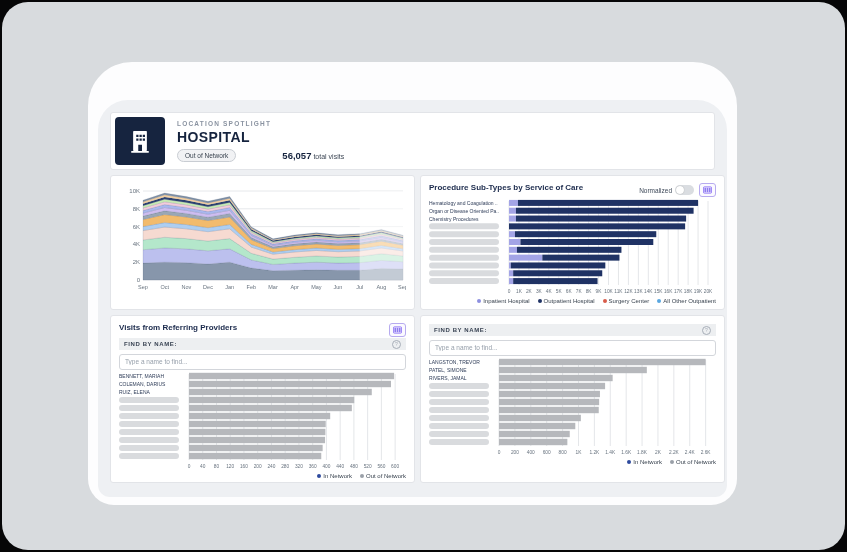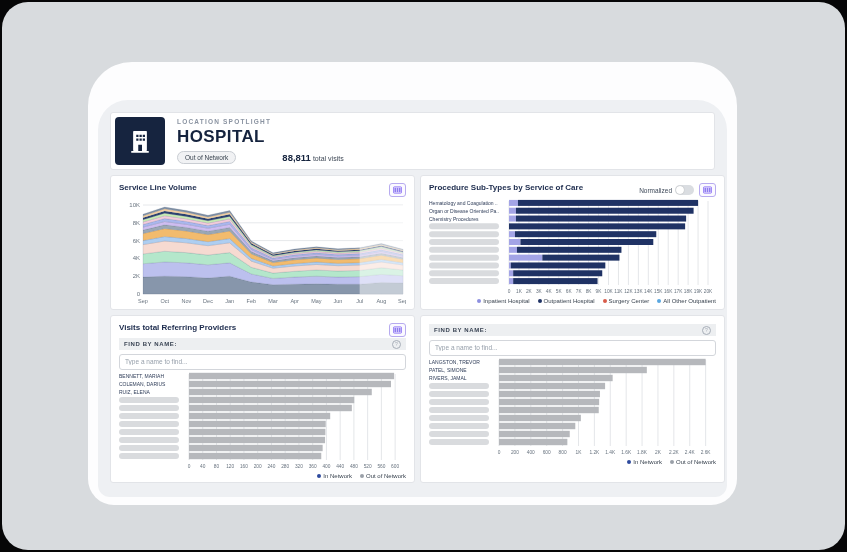--- a/index.html
+++ b/index.html
@@ -4,21 +4,21 @@
 <style>
   html,body{margin:0;padding:0;}
   body{width:847px;height:552px;background:#060607;font-family:"Liberation Sans",sans-serif;position:relative;overflow:hidden;}
   .bg{position:absolute;left:2px;top:2px;width:843px;height:548px;background:#d8dbde;border-radius:26px;}
   .sheet{position:absolute;left:86px;top:60px;width:649px;height:443px;background:#fdfdfe;border-radius:44px 44px 26px 26px;}
   .inner{position:absolute;left:10px;top:38px;width:629px;height:397px;background:#eef0f3;border-radius:30px 30px 12px 12px;padding:12px;box-sizing:border-box;}
   .header-card{height:58px;background:#fff;border:1px solid #e2e4e8;border-radius:3px;display:flex;align-items:center;padding:4px;box-sizing:border-box;margin-bottom:5px;}
   .tile{width:50px;height:48px;background:#16243f;border-radius:4px;display:flex;align-items:center;justify-content:center;flex:0 0 auto;}
   .hmeta{margin-left:12px;}
   .spotlight{font-size:6.5px;font-weight:bold;letter-spacing:1.2px;color:#8a93a1;}
-  .h-title{font-size:17px;font-weight:bold;color:#15233e;letter-spacing:.4px;margin:2px 0 4px;}
+  .h-title{font-size:14px;font-weight:bold;color:#15233e;letter-spacing:.4px;margin:2px 0 4px;}
   .hrow{display:flex;align-items:center;}
   .badge{font-size:6.5px;color:#39434f;background:#f1f2f4;border:1px solid #c9cdd3;border-radius:8px;padding:2px 7px;}
   .visits{margin-left:46px;font-size:7px;color:#3d4755;}
   .visits b{font-size:9.5px;color:#15233e;margin-right:2px;}
   .grid{display:grid;grid-template-columns:1fr 1fr;gap:5px;}
   .panel{background:#fff;border:1px solid #e2e4e8;border-radius:3px;padding:7px 8px;box-sizing:border-box;position:relative;}
   .panel.sm{height:135px;}
   .panel.lg{height:168px;}
   .panel-head{display:flex;justify-content:space-between;align-items:flex-start;height:14px;}
   .panel-title{font-size:8px;font-weight:bold;color:#1b2a4c;}
@@ -57,39 +57,28 @@
               <rect x="14.2" y="10" width="1.8" height="1.8" fill="#16243f"></rect>
             <rect x="10.6" y="15" width="3" height="5" fill="#16243f"></rect>
             <rect x="5" y="20" width="14" height="1.4" fill="#fff"></rect>
           </svg>
         </div>
         <div class="hmeta">
           <div class="spotlight">LOCATION SPOTLIGHT</div>
           <div class="h-title">HOSPITAL</div>
           <div class="hrow">
             <span class="badge">Out of Network</span>
-            <span class="visits"><b>88,811</b><span>total visits</span></span>
+            <span class="visits"><b>56,057</b><span>total visits</span></span>
           </div>
         </div>
       </div>
 
       <div class="grid">
 
         <div class="panel sm">
-          <div class="panel-head">
-            <span class="panel-title">Service Line Volume</span>
-            <button class="icon-btn">
-              <svg width="9" height="8" viewBox="0 0 10 8">
-                  <rect x="0.5" y="0.5" width="9" height="7" rx="1" fill="#f0ecfd" stroke="#7a5af5" stroke-width="0.8"></rect>
-                  <rect x="1.6" y="1.6" width="1.8" height="4.8" fill="#8f7bf0"></rect>
-                  <rect x="4.1" y="1.6" width="1.8" height="4.8" fill="#8f7bf0"></rect>
-                  <rect x="6.6" y="1.6" width="1.8" height="4.8" fill="#8f7bf0"></rect>
-                </svg>
-            </button>
-          </div>
           <svg class="chart" width="287" height="107">
               <line x1="24" x2="284" y1="95" y2="95" stroke="#e6e8eb" stroke-width="1"></line>
               <text x="21" y="97" font-size="6" fill="#68737f" text-anchor="end" font-family="Liberation Sans, sans-serif">0</text>
               <line x1="24" x2="284" y1="77.2" y2="77.2" stroke="#e6e8eb" stroke-width="1"></line>
               <text x="21" y="79.2" font-size="6" fill="#68737f" text-anchor="end" font-family="Liberation Sans, sans-serif">2K</text>
               <line x1="24" x2="284" y1="59.4" y2="59.4" stroke="#e6e8eb" stroke-width="1"></line>
               <text x="21" y="61.4" font-size="6" fill="#68737f" text-anchor="end" font-family="Liberation Sans, sans-serif">4K</text>
               <line x1="24" x2="284" y1="41.6" y2="41.6" stroke="#e6e8eb" stroke-width="1"></line>
               <text x="21" y="43.6" font-size="6" fill="#68737f" text-anchor="end" font-family="Liberation Sans, sans-serif">6K</text>
               <line x1="24" x2="284" y1="23.799999999999997" y2="23.799999999999997" stroke="#e6e8eb" stroke-width="1"></line>
@@ -238,21 +227,21 @@
               </span>
               <span class="li">
                 <span class="dot" style="background: rgb(90, 167, 224);"></span>
                 <span>All Other Outpatient</span>
               </span>
             </div>
         </div>
 
         <div class="panel lg">
           <div class="panel-head">
-            <span class="panel-title">Visits total Referring Providers</span>
+            <span class="panel-title">Visits from Referring Providers</span>
             <button class="icon-btn">
               <svg width="9" height="8" viewBox="0 0 10 8">
                   <rect x="0.5" y="0.5" width="9" height="7" rx="1" fill="#f0ecfd" stroke="#7a5af5" stroke-width="0.8"></rect>
                   <rect x="1.6" y="1.6" width="1.8" height="4.8" fill="#8f7bf0"></rect>
                   <rect x="4.1" y="1.6" width="1.8" height="4.8" fill="#8f7bf0"></rect>
                   <rect x="6.6" y="1.6" width="1.8" height="4.8" fill="#8f7bf0"></rect>
                 </svg>
             </button>
           </div>
           <div class="find-bar">

